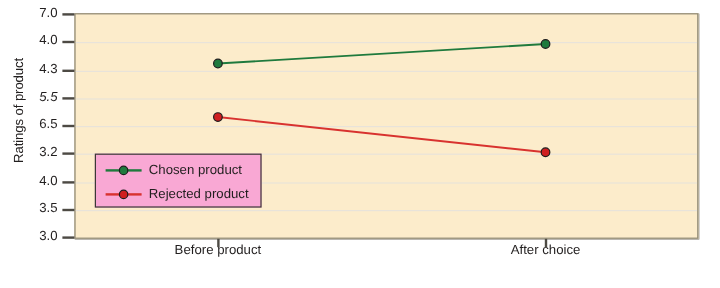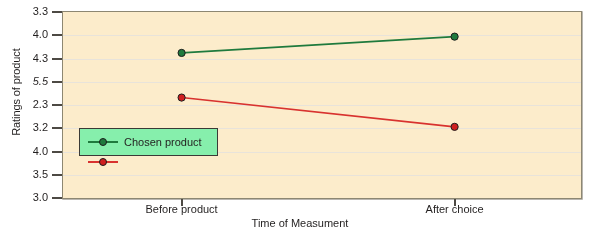--- a/index.html
+++ b/index.html
@@ -117,22 +117,22 @@
     height: 231px;
     pointer-events: none;
   }
 
   
   .legend {
     position: absolute;
     left: 79px;
     top: 128px;
     width: 139px;
-    height: 28px;
-    background: #86efac;
+    height: 45px;
+    background: #f9a8d4;
     border: 1px solid #3b3a36;
     box-sizing: border-box;
   }
   .legend-row {
     position: absolute;
     left: 0;
     width: 100%;
     height: 21px;
     display: flex;
     align-items: center;
@@ -185,29 +185,29 @@
       <div class="gridline" style="top: 46.5px;"></div>
       <div class="gridline" style="top: 69.75px;"></div>
       <div class="gridline" style="top: 93px;"></div>
       <div class="gridline" style="top: 116.25px;"></div>
       <div class="gridline" style="top: 139.5px;"></div>
       <div class="gridline" style="top: 162.75px;"></div>
     </div>
 
   <div id="y-axis">
       <div class="ytick-mark" style="top: 11px;"></div>
-      <div class="ytick-text" style="top: 12px;">3.3</div>
+      <div class="ytick-text" style="top: 12px;">7.0</div>
       <div class="ytick-mark" style="top: 34.25px;"></div>
       <div class="ytick-text" style="top: 35.25px;">4.0</div>
       <div class="ytick-mark" style="top: 57.5px;"></div>
       <div class="ytick-text" style="top: 58.5px;">4.3</div>
       <div class="ytick-mark" style="top: 80.75px;"></div>
       <div class="ytick-text" style="top: 81.75px; font-style: italic;">5.5</div>
       <div class="ytick-mark" style="top: 104px;"></div>
-      <div class="ytick-text" style="top: 105px;">2.3</div>
+      <div class="ytick-text" style="top: 105px;">6.5</div>
       <div class="ytick-mark" style="top: 127.25px;"></div>
       <div class="ytick-text" style="top: 128.25px;">3.2</div>
       <div class="ytick-mark" style="top: 150.5px;"></div>
       <div class="ytick-text" style="top: 151.5px;">4.0</div>
       <div class="ytick-mark" style="top: 173.75px;"></div>
       <div class="ytick-text" style="top: 174.75px;">3.5</div>
       <div class="ytick-mark" style="top: 197px;"></div>
       <div class="ytick-text" style="top: 198px;">3.0</div>
     </div>
   <div id="x-axis">
@@ -219,31 +219,31 @@
 
   <svg id="series-svg">
       <polyline points="181.60000000000002,52.91999999999999 454.6,36.64500000000001" fill="none" stroke="#1f7a3d" stroke-width="1.6"></polyline>
       <circle cx="181.60000000000002" cy="52.91999999999999" r="3.6" fill="#1f7a3d" stroke="#1d1d1d" stroke-width="1"></circle>
       <circle cx="454.6" cy="36.64500000000001" r="3.6" fill="#1f7a3d" stroke="#1d1d1d" stroke-width="1"></circle>
       <polyline points="181.60000000000002,97.55999999999999 454.6,126.85499999999999" fill="none" stroke="#d8322f" stroke-width="1.6"></polyline>
       <circle cx="181.60000000000002" cy="97.55999999999999" r="3.6" fill="#cf1f20" stroke="#1d1d1d" stroke-width="1"></circle>
       <circle cx="454.6" cy="126.85499999999999" r="3.6" fill="#cf1f20" stroke="#1d1d1d" stroke-width="1"></circle>
     </svg>
 
-  <div class="xlabel">Time of Measument</div>
 
   <div class="legend">
     <div class="legend-row r0">
       <span class="legend-swatch">
         <span class="lsline" id="ls0" style="background: rgb(31, 122, 61);"></span>
           <span class="lsdot" id="ld0" style="background: rgb(31, 122, 61);"></span>
       </span>
       <span class="legend-text">Chosen product</span>
     </div>
     <div class="legend-row r1">
       <span class="legend-swatch">
         <span class="lsline" id="ls1" style="background: rgb(216, 50, 47);"></span>
           <span class="lsdot" id="ld1" style="background: rgb(207, 31, 32);"></span>
       </span>
+      <span class="legend-text">Rejected product</span>
     </div>
   </div>
 
 </div>
 
 </body></html>

